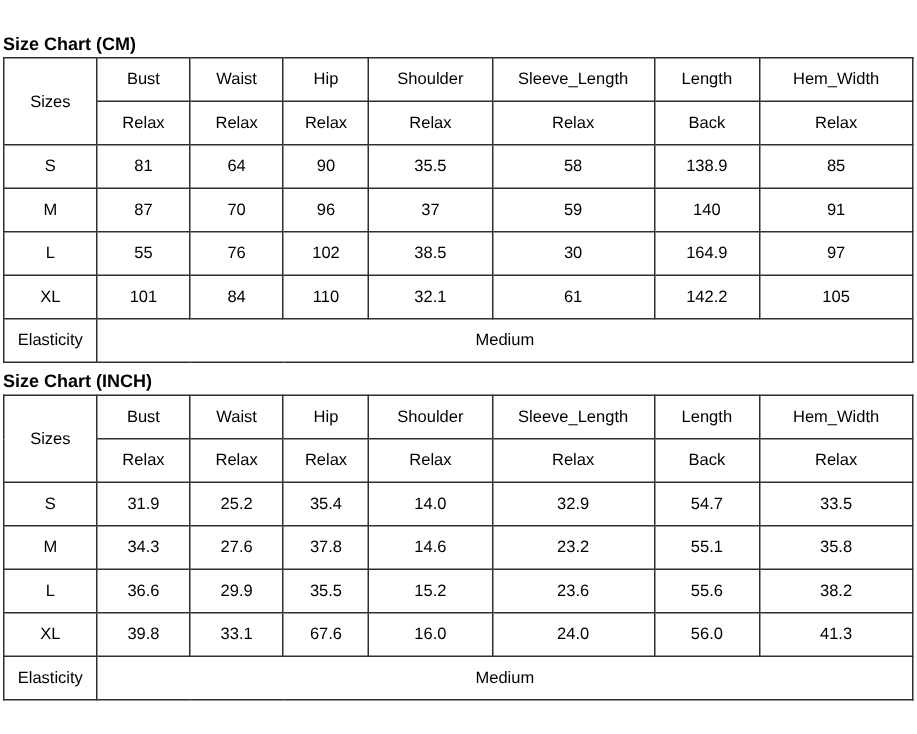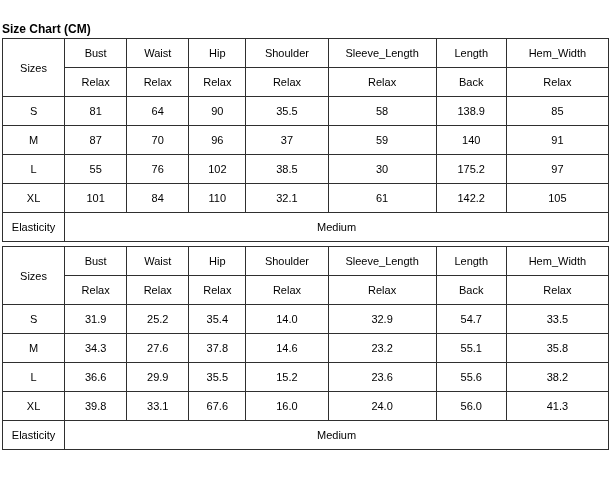--- a/index.html
+++ b/index.html
@@ -114,21 +114,21 @@
         <td>140</td>
         <td>91</td>
       </tr>
       <tr>
         <td>L</td>
         <td>55</td>
         <td>76</td>
         <td>102</td>
         <td>38.5</td>
         <td>30</td>
-        <td>175.2</td>
+        <td>164.9</td>
         <td>97</td>
       </tr>
       <tr>
         <td>XL</td>
         <td>101</td>
         <td>84</td>
         <td>110</td>
         <td>32.1</td>
         <td>61</td>
         <td>142.2</td>
@@ -136,20 +136,21 @@
       </tr>
       <tr>
         <td>Elasticity</td>
         <td colspan="7">Medium</td>
       </tr>
     </tbody>
   </table>
 
   <div class="spacer-1"></div>
 
+  <div class="chart-title">Size Chart (INCH)</div>
   <table class="size-table">
     <colgroup>
       <col class="col-sizes">
         <col class="col-bust">
         <col class="col-waist">
         <col class="col-hip">
       <col class="col-shoulder">
         <col class="col-sleeve">
         <col class="col-length">
         <col class="col-hem">

